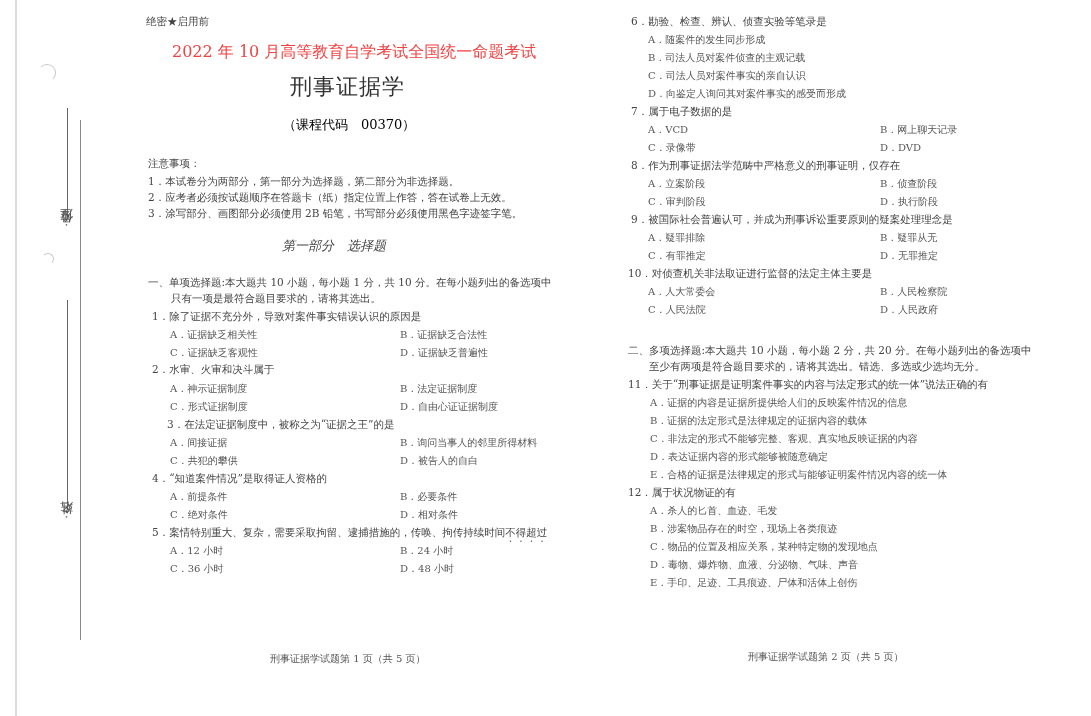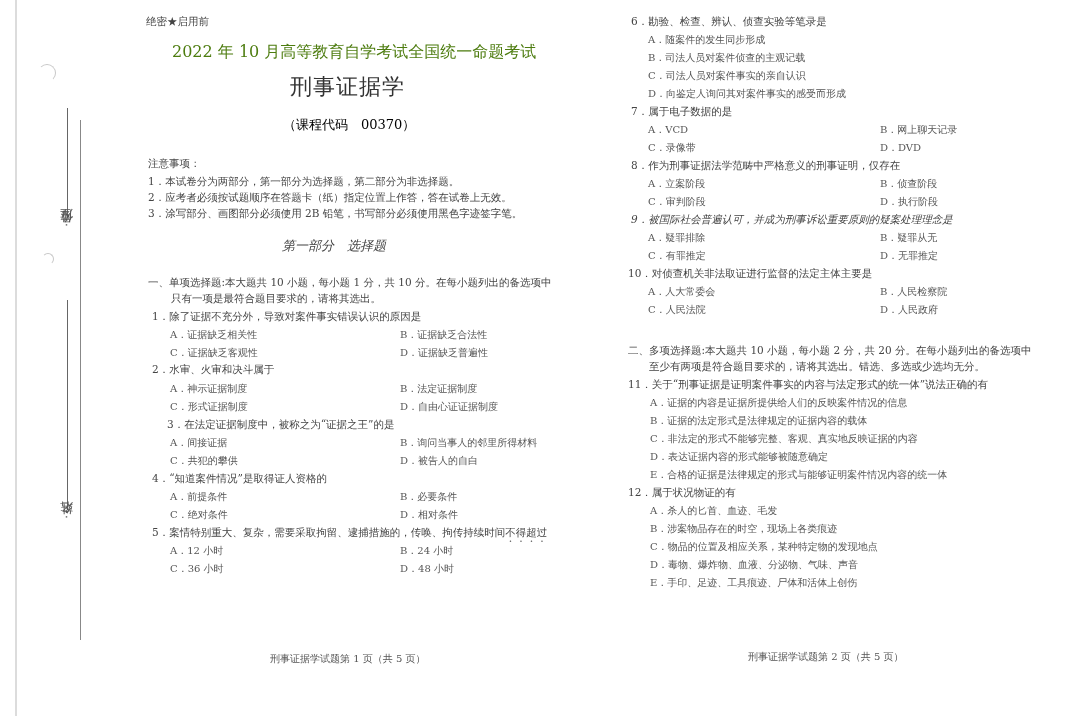--- a/index.html
+++ b/index.html
@@ -12,21 +12,21 @@
   .abs { position: absolute; white-space: nowrap; }
   .binding-line-outer { position: absolute; left: 15px; top: 0; width: 2px; height: 716px; background: #dcdcdc; }
   .binding-line-inner { position: absolute; left: 80px; top: 120px; width: 1px; height: 520px; background: #888; }
   .hole { position: absolute; width: 16px; height: 16px; border: 1px solid #c8c8c8; border-radius: 50%; border-left-color: transparent; border-bottom-color: transparent; }
   .side-label { position: absolute; font-size: 13px; color: #555; writing-mode: vertical-rl; transform: rotate(180deg); }
   .side-line { position: absolute; width: 1px; background: #666; }
 
   .small { font-size: 10.5px; color: #444; }
   .opt { font-size: 10px; color: #555; }
   .q { font-size: 10.5px; color: #444; }
-  .exam-title { font-size: 16px; color: #4d7c0f; }
+  .exam-title { font-size: 16px; color: #ef4444; }
   .subject-title { font-size: 22px; color: #333; letter-spacing: 1px; }
   .code { font-size: 13px; color: #000000; }
   .part-title { font-size: 13px; color: #444; font-style: italic; }
   .footer { font-size: 10px; color: #555; }
   .dot-emph { text-emphasis: dot; -webkit-text-emphasis: dot; text-emphasis-position: under; -webkit-text-emphasis-position: under; }
 </style>
 </head>
 <body>
 
 <div class="binding-line-outer"></div>
@@ -102,21 +102,21 @@
   <div class="abs opt" style="left:880px; top:123px;">B．网上聊天记录</div>
   <div class="abs opt" style="left:648px; top:141px;">C．录像带</div>
   <div class="abs opt" style="left:880px; top:141px;">D．DVD</div>
 
   <div class="abs q" style="left:631px; top:159px;">8．作为刑事证据法学范畴中严格意义的刑事证明，仅存在</div>
   <div class="abs opt" style="left:648px; top:177px;">A．立案阶段</div>
   <div class="abs opt" style="left:880px; top:177px;">B．侦查阶段</div>
   <div class="abs opt" style="left:648px; top:195px;">C．审判阶段</div>
   <div class="abs opt" style="left:880px; top:195px;">D．执行阶段</div>
 
-  <div class="abs q" style="left:631px; top:213px;font-style:italic;">9．被国际社会普遍认可，并成为刑事诉讼重要原则的疑案处理理念是</div>
+  <div class="abs q" style="left:631px; top:213px;">9．被国际社会普遍认可，并成为刑事诉讼重要原则的疑案处理理念是</div>
   <div class="abs opt" style="left:648px; top:231px;">A．疑罪排除</div>
   <div class="abs opt" style="left:880px; top:231px;">B．疑罪从无</div>
   <div class="abs opt" style="left:648px; top:249px;">C．有罪推定</div>
   <div class="abs opt" style="left:880px; top:249px;">D．无罪推定</div>
 
   <div class="abs q" style="left:628px; top:267px;">10．对侦查机关非法取证进行监督的法定主体主要是</div>
   <div class="abs opt" style="left:648px; top:285px;">A．人大常委会</div>
   <div class="abs opt" style="left:880px; top:285px;">B．人民检察院</div>
   <div class="abs opt" style="left:648px; top:303px;">C．人民法院</div>
   <div class="abs opt" style="left:880px; top:303px;">D．人民政府</div>

